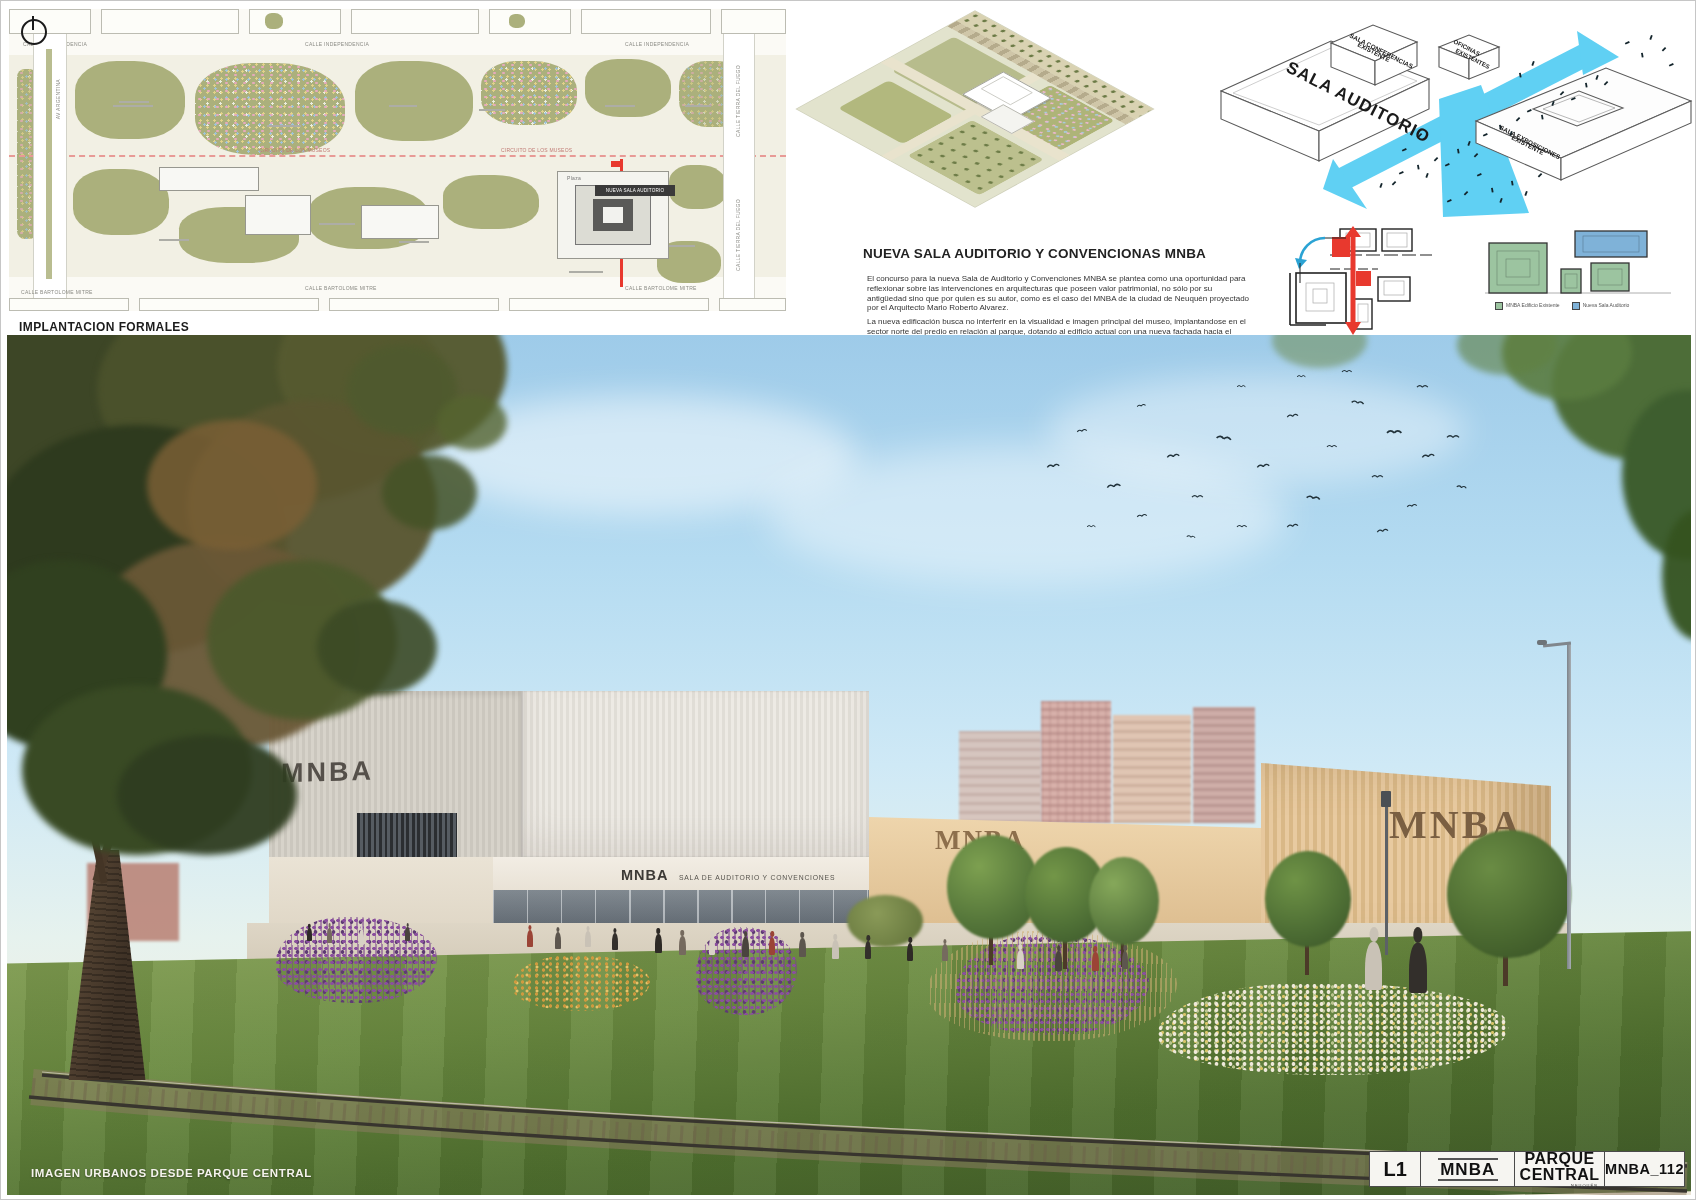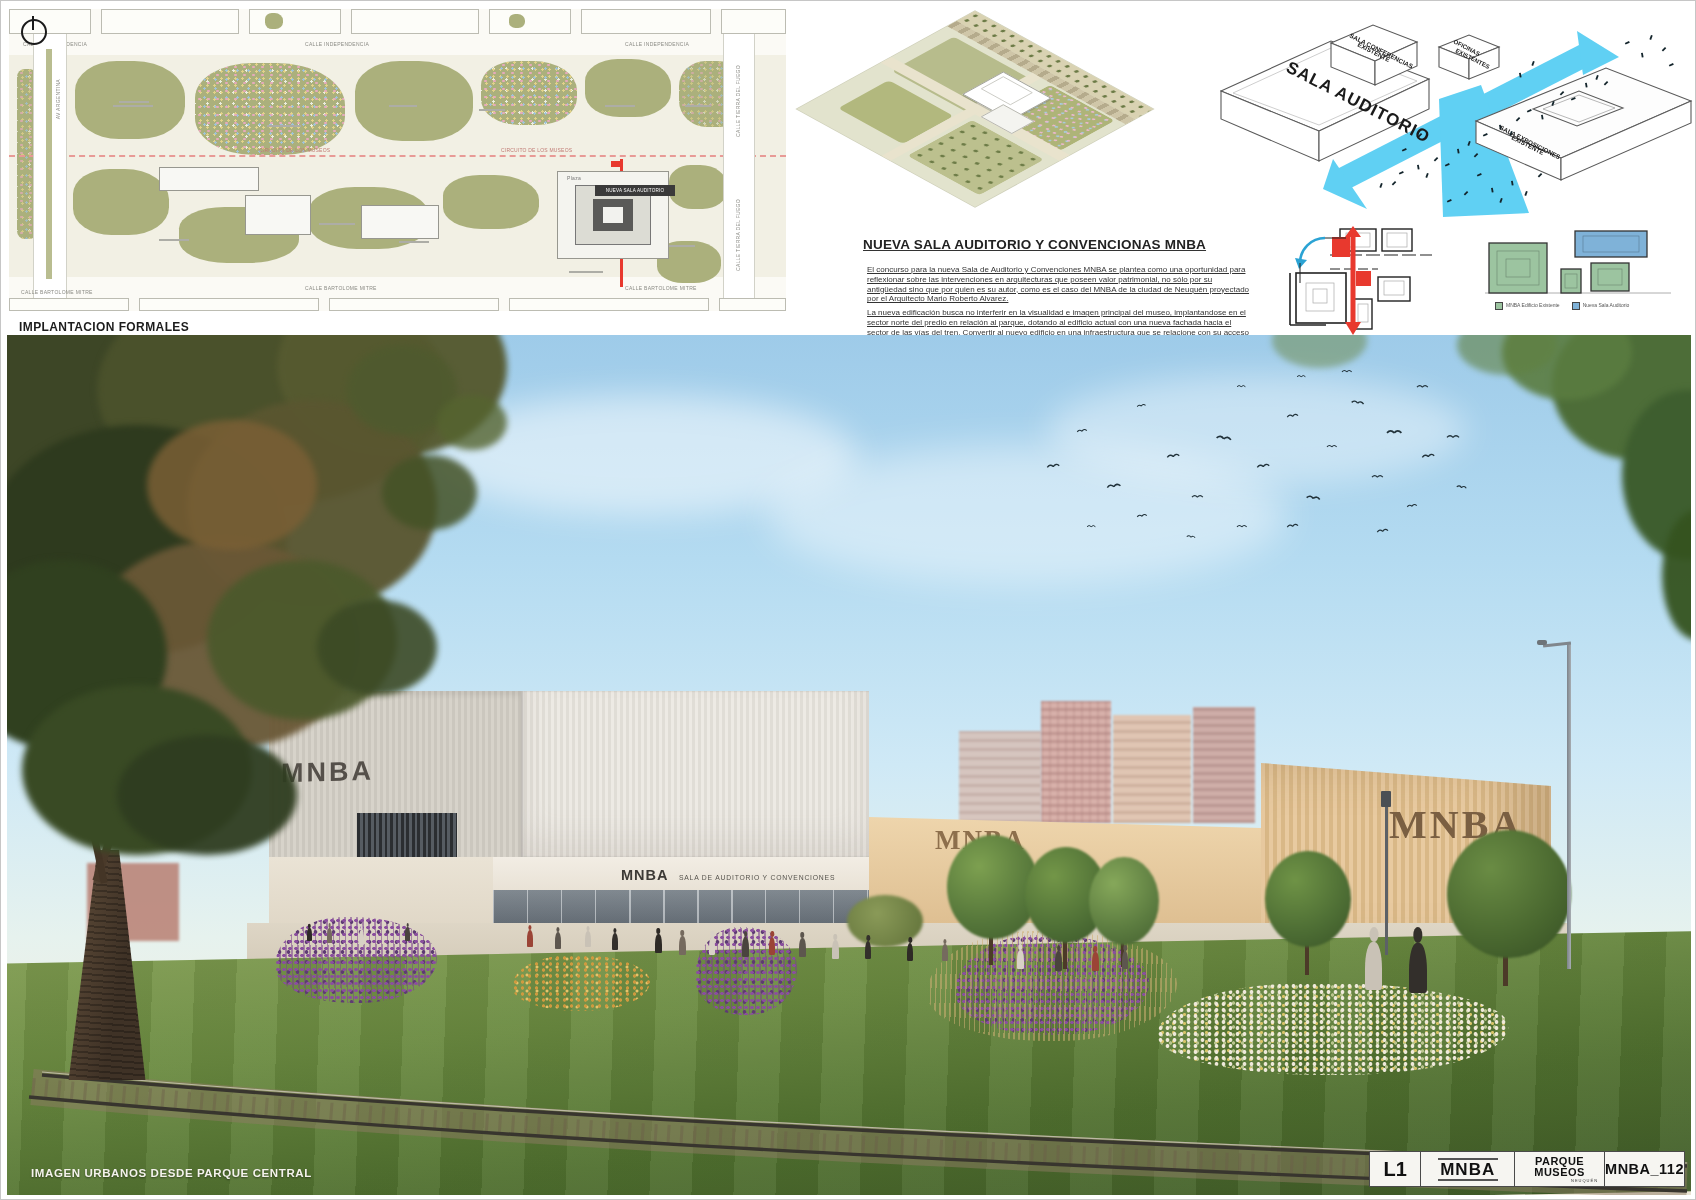--- a/index.html
+++ b/index.html
@@ -27,21 +27,21 @@
   .plan-caption{position:absolute;left:10px;top:311px;color:#1c1c1c;}
   .plan-caption h1{margin:0;font-size:12px;font-weight:bold;letter-spacing:.4px;}
   .plan-caption div{font-size:7px;color:#444;margin-top:1px;}
   
   .axon{position:absolute;left:800px;top:14px;width:352px;height:196px;}
   .axon-ground{position:absolute;left:48px;top:-32px;width:252px;height:252px;
     transform:scaleY(.55) rotate(45deg);transform-origin:50% 50%;
     background:#e2e3cd;box-shadow:0 0 0 1px #cfd0ba;}
   .axon-ground>div{position:absolute;}
   
-  .desc{position:absolute;left:862px;top:236px;width:392px;color:#333;text-decoration:underline;}
+  .desc{position:absolute;left:862px;top:245px;width:392px;color:#333;}
   .desc h2{margin:0 0 13px 0;font-size:13.5px;font-weight:bold;color:#222;letter-spacing:.2px;white-space:nowrap;}
   .desc p{margin:4px;font-size:8px;line-height:1.22;text-align:left;}
   
   .dg-title{position:absolute;font-weight:bold;font-size:11.5px;letter-spacing:.4px;color:#1d1d1d;white-space:nowrap;}
   .legend-row{position:absolute;display:flex;gap:12px;font-size:5px;color:#555;align-items:center;}
   .sw{display:inline-block;width:6px;height:6px;border:1px solid #444;margin-right:3px;vertical-align:middle;}
   
   .render{position:absolute;left:6px;top:334px;width:1684px;height:860px;overflow:hidden;background:#bddcef;}
   .sky{position:absolute;inset:0;background:linear-gradient(180deg,#9ecbe9 0%,#b4dbf1 26%,#cfe9f6 50%,#e6f2ee 70%,#f2eee1 86%,#ebe4d4 100%);}
   .blob{position:absolute;border-radius:50%;}
@@ -59,21 +59,21 @@
   .bed.white{background-image:radial-gradient(circle,#efe9da 1.6px,transparent 2.2px),radial-gradient(circle,#d8c468 1.2px,transparent 1.8px),radial-gradient(circle,#b9c48e 1.4px,transparent 2px);background-size:7px 6px,11px 9px,9px 8px;}
   .bed.gold{background-image:radial-gradient(circle,#cf9a3f 1.4px,transparent 2px),radial-gradient(circle,#e7c36a 1.2px,transparent 1.8px);background-size:7px 6px,10px 8px;}
   .bed.grass{background-image:repeating-linear-gradient(92deg,rgba(205,175,115,.8) 0 1.5px,transparent 1.5px 5px);}
   .caption{position:absolute;left:24px;bottom:16px;color:#f4f2ec;font-weight:bold;font-size:11.5px;letter-spacing:.6px;z-index:60;text-shadow:0 1px 2px rgba(0,0,0,.45);}
   .titleblock{position:absolute;right:6px;bottom:8px;width:316px;height:36px;background:#f6f5f1;border:1px solid #4a4a4a;display:flex;z-index:60;box-sizing:border-box;}
   .tb-cell{border-right:1px solid #4a4a4a;display:flex;flex-direction:column;align-items:center;justify-content:center;color:#111;}
   .tb-sheet{width:52px;font-size:20px;font-weight:bold;}
   .tb-mnba{width:96px;}
   .tb-mnba .big{font-size:17px;font-weight:800;letter-spacing:1px;line-height:1;}
   .tb-parque{width:92px;}
-  .tb-parque .l{font-size:11px;font-weight:800;line-height:1;letter-spacing:.5px;}
+  .tb-parque .l{font-size:16px;font-weight:800;line-height:1;letter-spacing:.5px;}
   .tb-parque .s{font-size:4px;letter-spacing:1px;color:#333;align-self:flex-end;margin-right:6px;}
   .tb-code{flex:1;border-right:none;font-size:14.5px;font-weight:bold;letter-spacing:.5px;}
   .tinybar{height:2px;background:#555;margin:1px 0;}
 </style>
 </head>
 <body>
 
 <div class="board">
 
   <div class="siteplan">
@@ -481,21 +481,21 @@
 
     <div class="titleblock">
       <div class="tb-cell tb-sheet">L1</div>
       <div class="tb-cell tb-mnba">
         <div class="tinybar" style="width:60px"></div>
         <div class="big">MNBA</div>
         <div class="tinybar" style="width:60px"></div>
       </div>
       <div class="tb-cell tb-parque">
         <div class="l">PARQUE</div>
-        <div class="l">MUSEOS</div>
+        <div class="l">CENTRAL</div>
         <div class="s">NEUQUÉN</div>
       </div>
       <div class="tb-cell tb-code">MNBA_112</div>
     </div>
   <div class="person" style="left: 300px; top: 593px; width: 4.68px; height: 13px; background: rgb(46, 42, 38);"></div>
       <div class="person" style="left: 320px; top: 593px; width: 5.4px; height: 15px; background: rgb(117, 106, 94);"></div>
       <div class="person" style="left: 352px; top: 595px; width: 5.4px; height: 15px; background: rgb(216, 209, 198);"></div>
       <div class="person" style="left: 398px; top: 592px; width: 5.04px; height: 14px; background: rgb(74, 68, 62);"></div>
       <div class="person" style="left: 520px; top: 595px; width: 6.12px; height: 17px; background: rgb(155, 68, 54);"></div>
       <div class="person" style="left: 548px; top: 597px; width: 6.12px; height: 17px; background: rgb(93, 86, 78);"></div>

